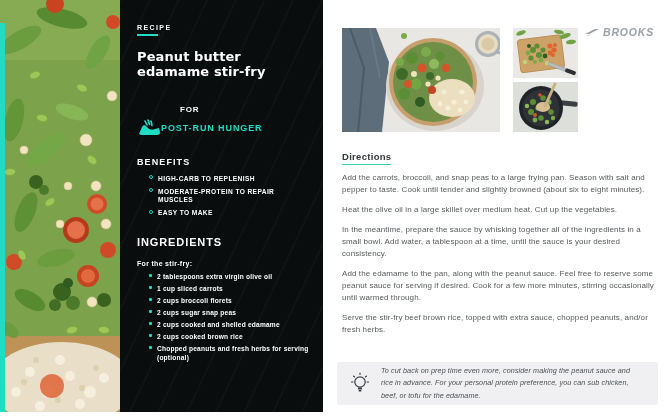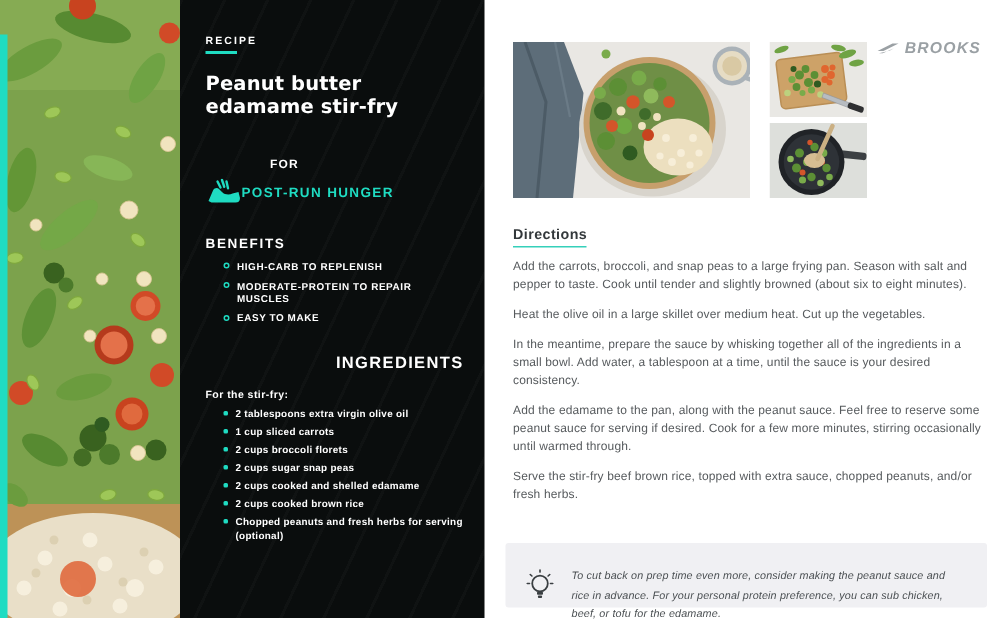--- a/index.html
+++ b/index.html
@@ -15,21 +15,21 @@
            background:#0a0d0d; color:#ffffff; padding:24px 14px 0 17px; overflow:hidden;
            background-image:repeating-linear-gradient(115deg, rgba(255,255,255,0.025) 0 2px, rgba(0,0,0,0) 2px 26px); }
   .panel .tag { font-size:7px; font-weight:bold; letter-spacing:1.4px; }
   .panel .tag-underline { width:21px; height:2px; margin-top:3px; }
   .panel h1 { font-family:"DejaVu Sans", sans-serif; font-size:13px; line-height:1.18; font-weight:bold;
               margin-top:13px; max-width:145px; letter-spacing:0.1px; }
   .panel .for-label { font-size:8px; font-weight:bold; letter-spacing:0.8px; margin-top:25px;padding-left:43px; }
   .audience-row { display:flex; align-items:center; gap:0; margin-top:5px; }
   .audience-row .aud-text { font-size:9px; font-weight:bold; letter-spacing:0.9px; }
   .section-title { font-size:9px; font-weight:bold; letter-spacing:1.1px; margin-top:19px; }
-  .section-title.big { font-size:11px; margin-top:18px; letter-spacing:0.9px;text-align:right; }
+  .section-title.big { font-size:11px; margin-top:18px; letter-spacing:0.9px; }
   ul.benefits { list-style:none; margin-top:8px; padding-left:12px; display:flex; flex-direction:column; gap:5px; }
   ul.benefits li { display:flex; align-items:flex-start; gap:5px; font-size:6.6px; font-weight:bold; letter-spacing:0.4px; line-height:1.25; }
   .ring { flex:0 0 auto; width:4px; height:4px; border:1.4px solid; border-radius:50%; margin-top:0.5px; }
   .group-label { font-size:7px; font-weight:bold; margin-top:12px; letter-spacing:0.3px; }
   ul.ing { list-style:none; margin-top:6px; padding-left:12px; display:flex; flex-direction:column; gap:3.5px; }
   ul.ing li { display:flex; align-items:flex-start; gap:5px; font-size:6.6px; font-weight:bold; letter-spacing:0.2px; line-height:1.3; }
   .dot { flex:0 0 auto; width:3px; height:3px; border-radius:1px; margin-top:1.5px; }
 
   
   .main { position:absolute; left:342px; top:0; width:316px; height:419px; }
@@ -39,21 +39,21 @@
   .collage .smalls svg { width:65px; height:50px; }
   .brand { position:absolute; right:4px; top:26px; display:flex; align-items:center; gap:3px; }
   .brand-text { font-size:10.5px; font-weight:bold; font-style:italic; color:#9aa0a4; letter-spacing:0.8px; }
 
   .directions-title { position:absolute; left:0; top:151px; font-size:9.5px; font-weight:bold; color:#33383b;
                       letter-spacing:0.3px; padding-bottom:2px; border-bottom:1.3px solid; }
   .steps { position:absolute; left:0; top:172px; width:318px; display:flex; flex-direction:column; gap:8px; }
   .steps p { font-size:8px; line-height:1.5; color:#565a5d; letter-spacing:0.1px; }
 
   .tip-box { position:absolute; left:-5px; top:362px; width:321px; height:43px; background:#f0f0f3; border-radius:2px;
-             display:flex; align-items:flex-start; gap:10px; padding:16px 14px 0 12px; }
+             display:flex; align-items:center; gap:10px; padding:0 14px 0 12px; }
   .tip-text { font-size:7.2px; font-style:italic; color:#4a4f52; line-height:1.75; letter-spacing:0.1px; }
 </style>
 </head>
 <body>
 
 <div class="page">
 
   <div class="photo-left">
     <svg width="120" height="412" viewBox="0 0 120 412">
       <rect width="120" height="412" fill="#7ca24c"></rect>

